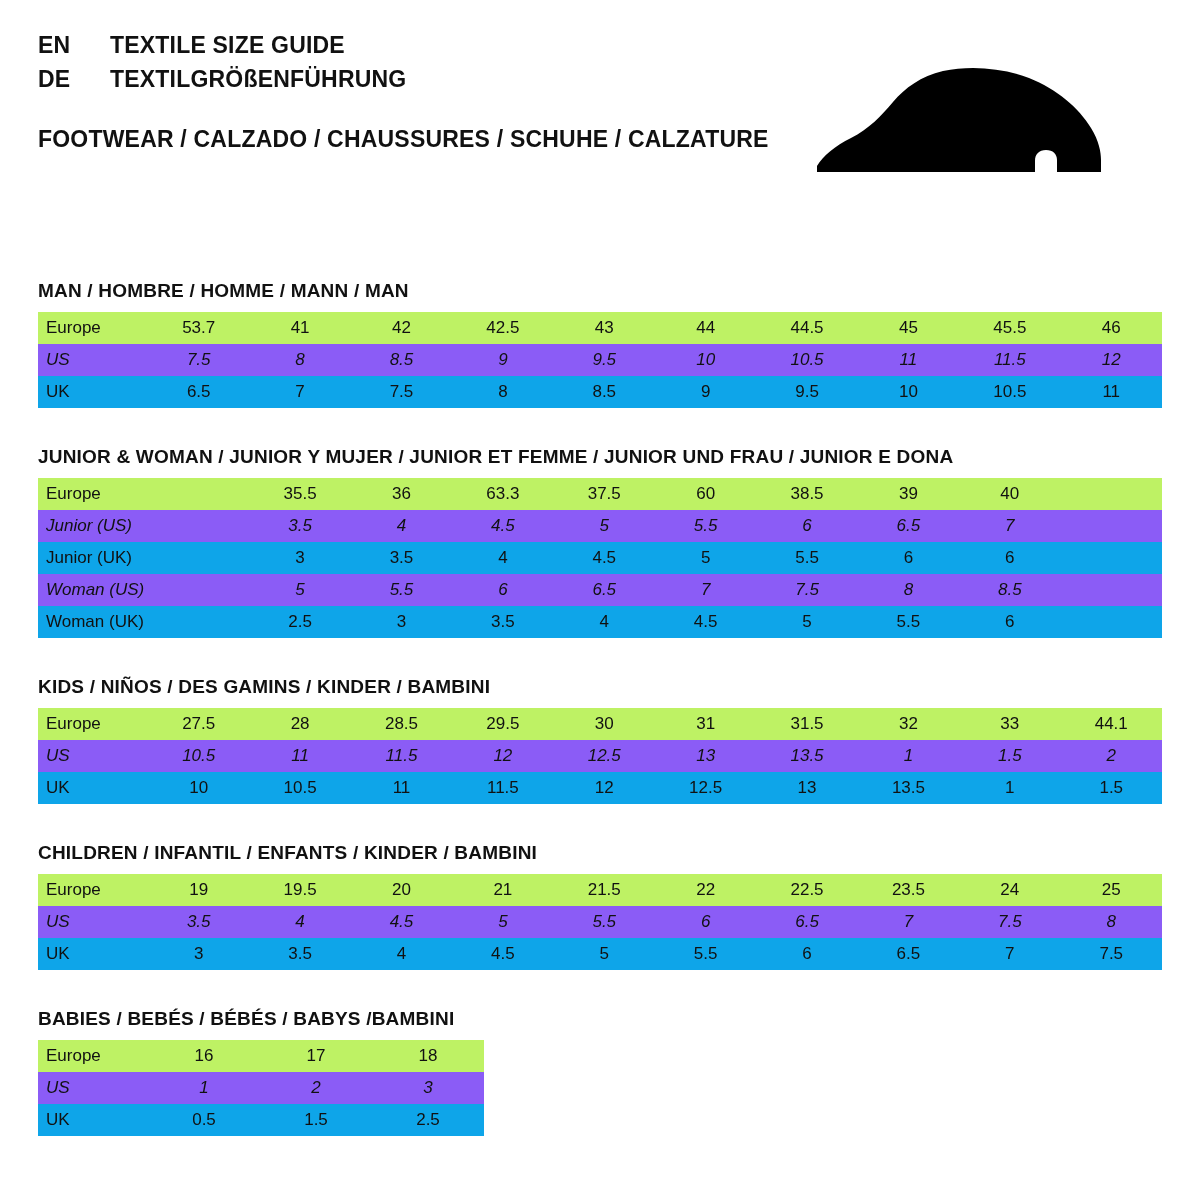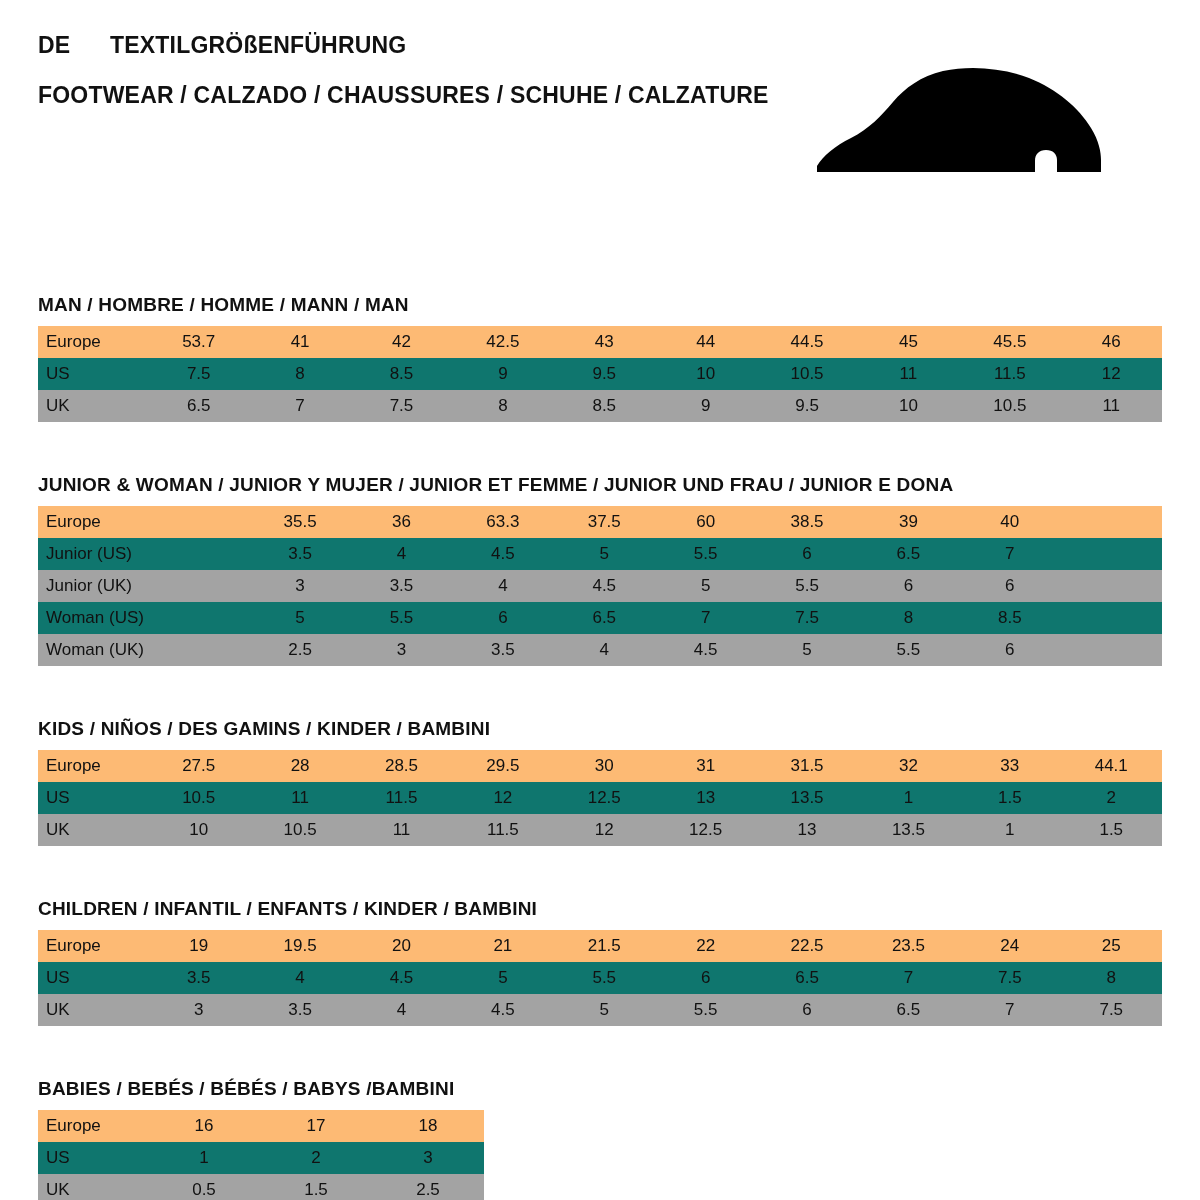--- a/index.html
+++ b/index.html
@@ -42,39 +42,39 @@
     color: #111;
   }
   .lang-text {
     font-size: 23px;
     font-weight: bold;
     letter-spacing: 0.2px;
     color: #111;
     white-space: nowrap;
   }
   .category-line {
-    margin-top: 16px;
+    margin-top: 26px;
     font-size: 23px;
     font-weight: bold;
     letter-spacing: 0.2px;
     color: #111;
   }
 
   
   .shoe {
     position: absolute;
     top: 28px;
     right: 45px;
     width: 360px;
     height: 150px;
   }
 
   
   .section {
-    margin-top: 52px;
+    margin-top: 38px;
   }
   .section-title {
     font-size: 19px;
     font-weight: bold;
     letter-spacing: 0.2px;
     color: #111;
     margin-bottom: 10px;
   }
   table.size-table {
     border-collapse: collapse;
@@ -87,42 +87,47 @@
     text-align: center;
     padding: 0;
     vertical-align: middle;
   }
   table.size-table td.rowlabel {
     text-align: left;
     padding-left: 8px;
     font-size: 17px;
   }
   tr.head td {
-    background: #fdba74;
+    background: #bef264;
     font-weight: normal;
   }
   tr.odd td {
-    background: #0f766e;
+    background: #8b5cf6;
+    font-style: italic;
   }
   tr.even td {
-    background: #a3a3a3;
+    background: #0ea5e9;
   }
 
   
   .w-full { width: 1124px; }
   .w-babies { width: 446px; }
   .col-label { width: 110px; }
 </style>
 </head>
 <body>
 
 <div class="page">
 
   <div class="header">
     <div class="lang-list">
+      <div class="lang-row">
+        <div class="lang-code">EN</div>
+        <div class="lang-text">TEXTILE SIZE GUIDE</div>
+      </div>
       <div class="lang-row">
         <div class="lang-code">DE</div>
         <div class="lang-text">TEXTILGRÖßENFÜHRUNG</div>
       </div>
     </div>
 
     <div class="category-line">FOOTWEAR / CALZADO / CHAUSSURES / SCHUHE / CALZATURE</div>
 
     <div class="shoe">
       <svg viewBox="0 0 360 150" width="360" height="150" aria-hidden="true">

